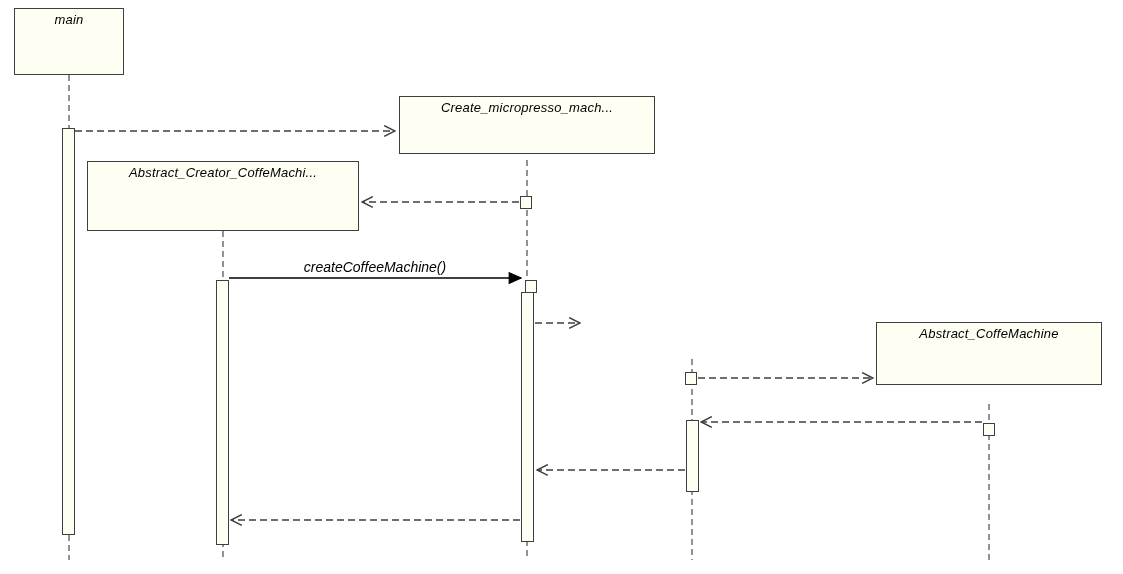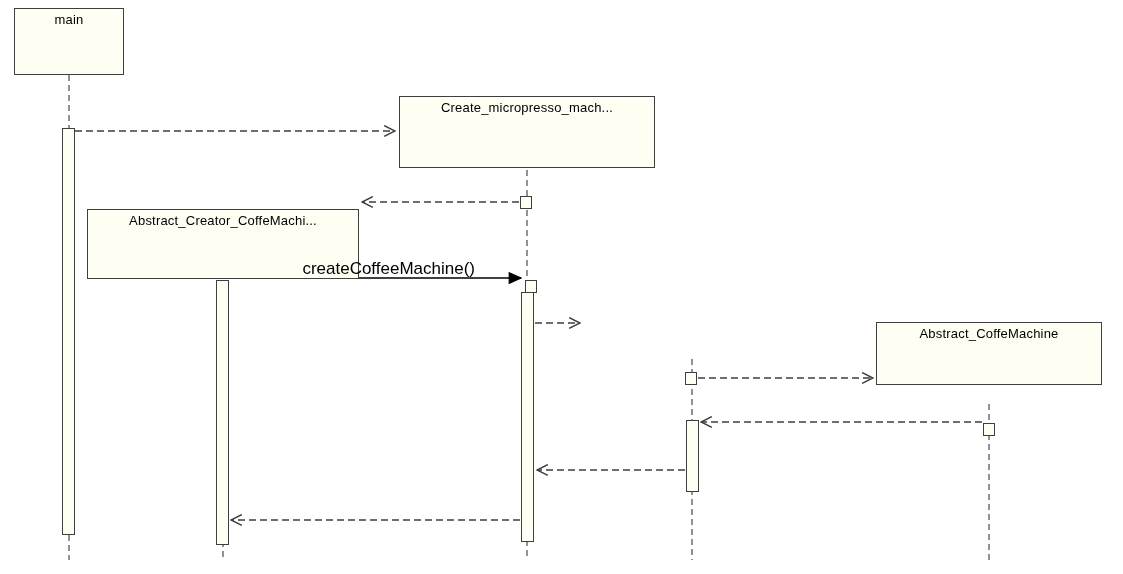--- a/index.html
+++ b/index.html
@@ -3,20 +3,21 @@
 <meta charset="utf-8">
 <style>
   html, body { margin: 0; padding: 0; background: #ffffff; }
   .diagram {
     position: relative;
     width: 1123px;
     height: 574px;
     background: #ffffff;
     font-family: "Liberation Sans", sans-serif;
     overflow: hidden;
+    font-style: italic;
   }
   .lines {
     position: absolute;
     left: 0; top: 0;
   }
   .lifeline {
     stroke: #4a4a4a;
     stroke-width: 1.2;
     stroke-dasharray: 6 4;
     fill: none;
@@ -39,22 +40,22 @@
     border: 1px solid #3f3f3f;
     font-size: 13px;
     color: #000000;
     text-align: center;
     padding-top: 3px;
     letter-spacing: 0.2px;
     white-space: nowrap;
     overflow: hidden;
   }
   #n-main    { left: 14px;  top: 8px;   width: 110px; height: 67px; }
-  #n-create  { left: 399px; top: 96px;  width: 256px; height: 72px; }
-  #n-creator { left: 87px;  top: 161px; width: 272px; height: 70px; margin-top: 48px; }
+  #n-create  { left: 399px; top: 96px;  width: 256px; height: 58px; }
+  #n-creator { left: 87px;  top: 161px; width: 272px; height: 70px; }
   #n-micro   { left: 583px; top: 293px; width: 218px; height: 66px; }
   #n-abscm   { left: 876px; top: 322px; width: 226px; height: 63px; }
   .activation {
     position: absolute;
     box-sizing: border-box;
     background: #fefef2;
     border: 1px solid #3f3f3f;
   }
   #a-main      { left: 62px;  top: 128px; width: 13px; height: 407px; }
   #a-creator   { left: 216px; top: 280px; width: 13px; height: 265px; }
@@ -62,22 +63,22 @@
   #a-create-s2 { left: 525px; top: 280px; width: 12px; height: 13px; }
   #a-create    { left: 521px; top: 292px; width: 13px; height: 250px; }
   #a-micro-s1  { left: 685px; top: 372px; width: 12px; height: 13px; }
   #a-micro     { left: 686px; top: 420px; width: 13px; height: 72px; }
   #a-abscm-s1  { left: 983px; top: 423px; width: 12px; height: 13px; }
   .msg-label {
     position: absolute;
     left: 275px;
     top: 259px;
     width: 200px;
-    text-align: right;
-    font-size: 17px;
+    text-align: center;
+    font-size: 14px;
     color: #000000;
     white-space: nowrap;
   }
 </style>
 </head>
 <body>
 
 <div class="diagram">
 
   <svg class="lines" width="1123" height="574" viewBox="0 0 1123 574">

